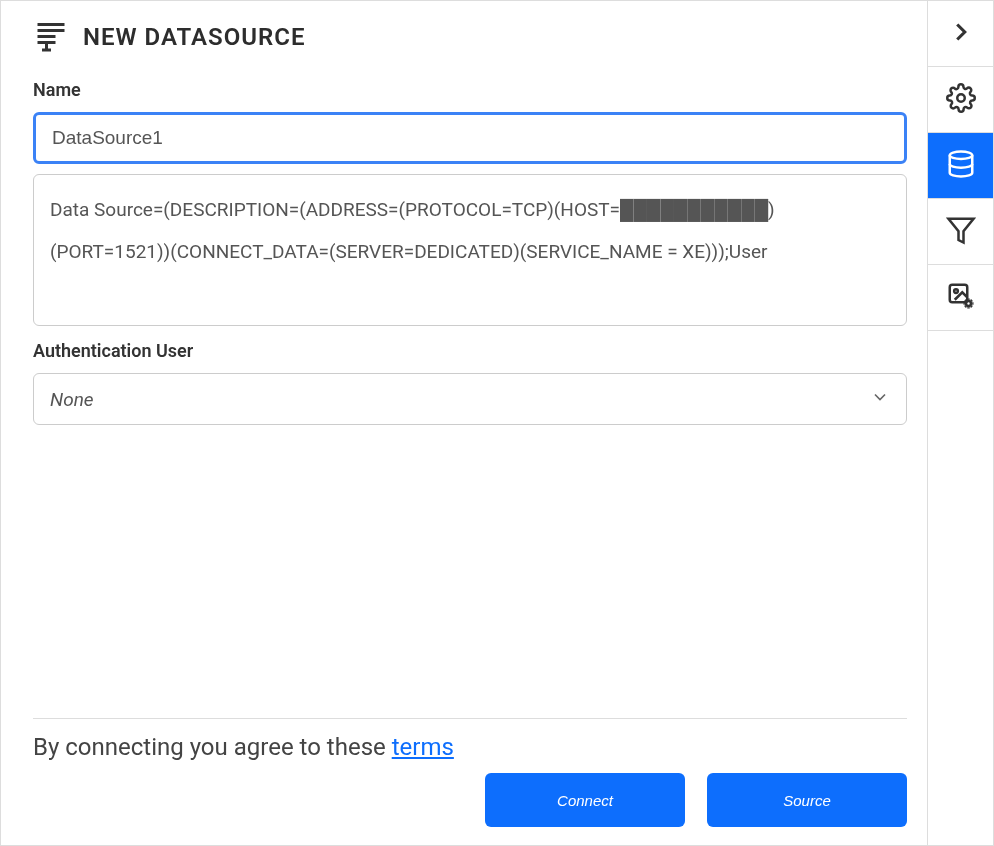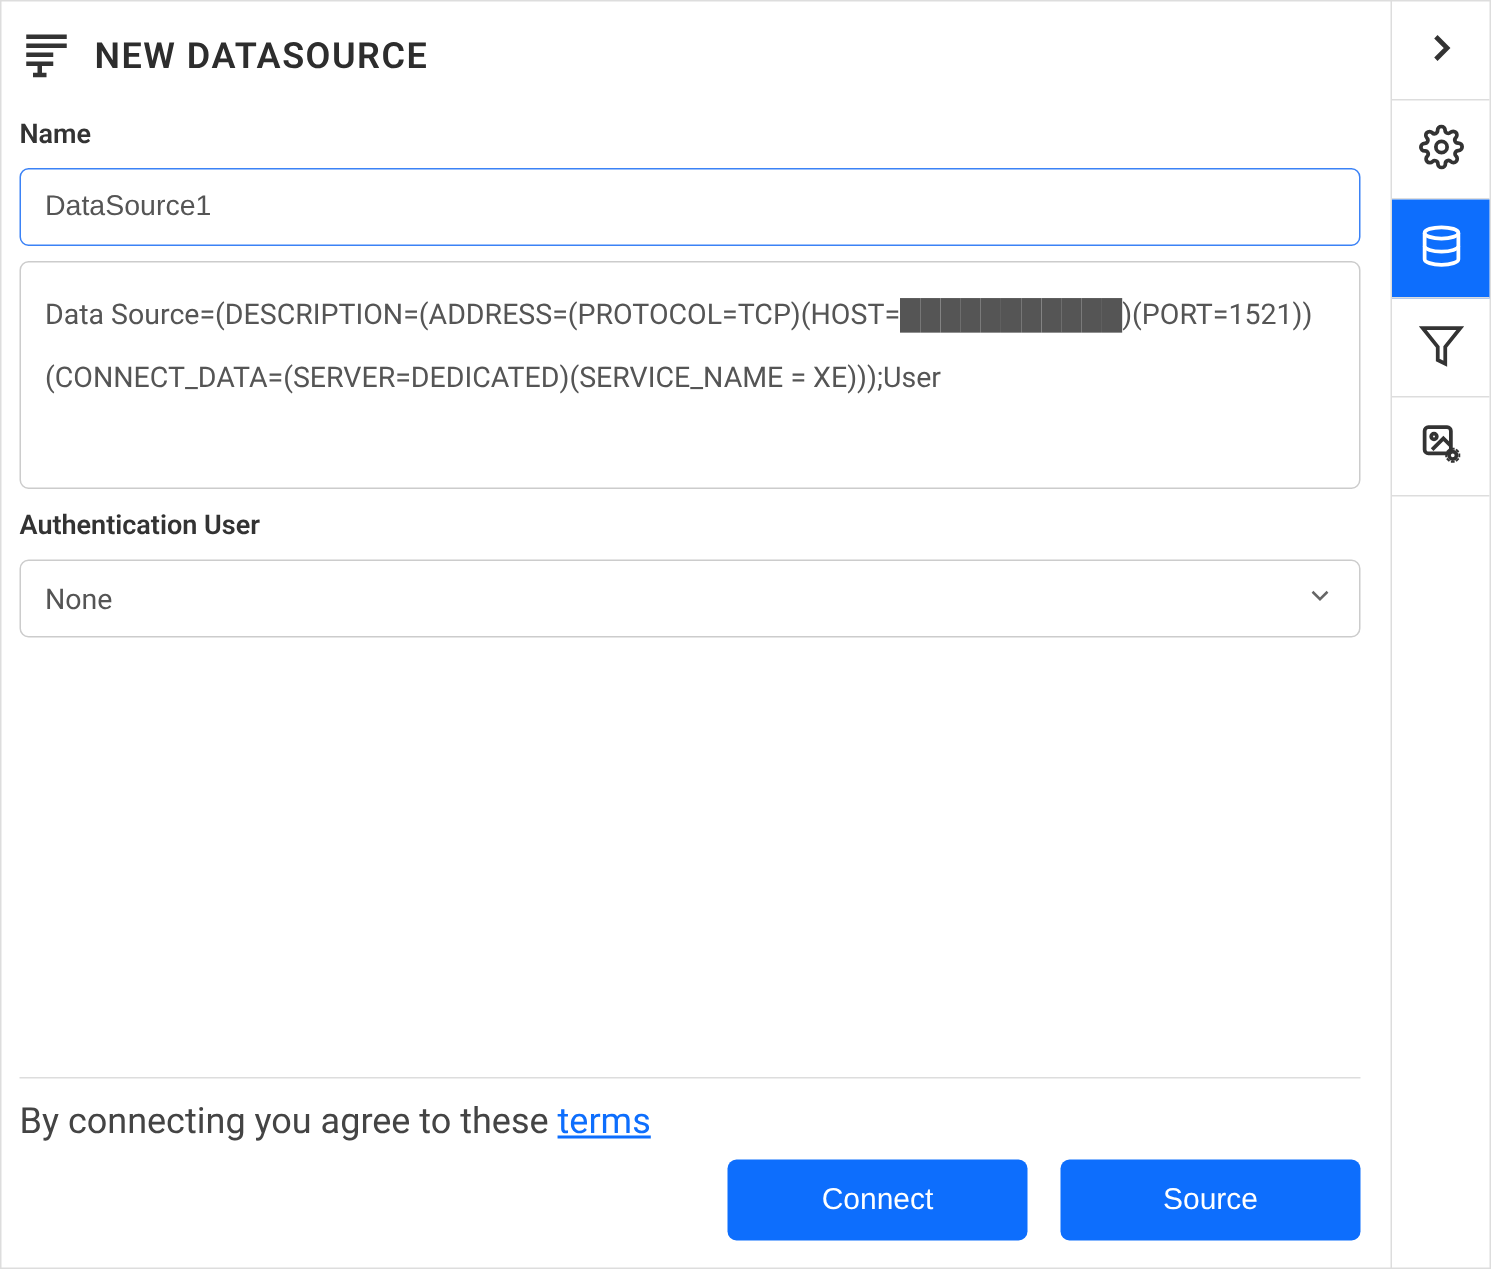--- a/index.html
+++ b/index.html
@@ -13,21 +13,21 @@
       height: 846px;
       display: flex;
       background: #fff;
       overflow: hidden;
     }
     .main-panel {
       flex: 1;
       border: 1px solid #ddd;
       display: flex;
       flex-direction: column;
-      padding: 16px 20px 18px 12px;
+      padding: 16px 20px 18px 32px;
     }
     .side-rail {
       width: 66px;
       border: 1px solid #ddd;
       border-left: none;
       display: flex;
       flex-direction: column;
     }
     .side-rail-item {
       height: 66px;
@@ -69,21 +69,21 @@
     .form-label {
       display: block;
       font-size: 18px;
       font-weight: 600;
       color: #333;
       margin-bottom: 12px;
     }
     .text-input {
       width: 100%;
       height: 52px;
-      border: 1px solid #3b82f6;
+      border: 3px solid #3b82f6;
       border-radius: 6px;
       padding: 0 16px;
       font-size: 19px;
       color: #555;
       outline: none;
     }
     .textarea-input {
       width: 100%;
       height: 152px;
       border: 1px solid #ccc;
@@ -92,20 +92,21 @@
       font-size: 19px;
       color: #555;
       line-height: 2.2;
       resize: none;
       overflow-y: scroll;
       outline: none;
       font-family: inherit;
     }
     .select-wrapper {
       position: relative;
+      font-style: italic;
     }
     .select-input {
       width: 100%;
       height: 52px;
       border: 1px solid #ccc;
       border-radius: 6px;
       padding: 0 16px;
       font-size: 19px;
       color: #555;
       display: flex;
@@ -140,25 +141,26 @@
     .footer-buttons {
       display: flex;
       justify-content: flex-end;
       gap: 22px;
     }
     .btn {
       width: 200px;
       height: 54px;
       border: none;
       border-radius: 6px;
-      font-size: 20px;
+      font-size: 15px;
       font-weight: 400;
       cursor: pointer;
       background: #0d6efd;
       color: #fff;
+      font-style: italic;
     }
   </style>
 </head>
 <body>
 
 <div class="main-panel">
   <div class="header">
     <span class="header-icon">
       <svg viewBox="0 0 24 24" fill="none" stroke="currentColor" stroke-width="2">
         <line x1="3" y1="5" x2="21" y2="5"></line>

